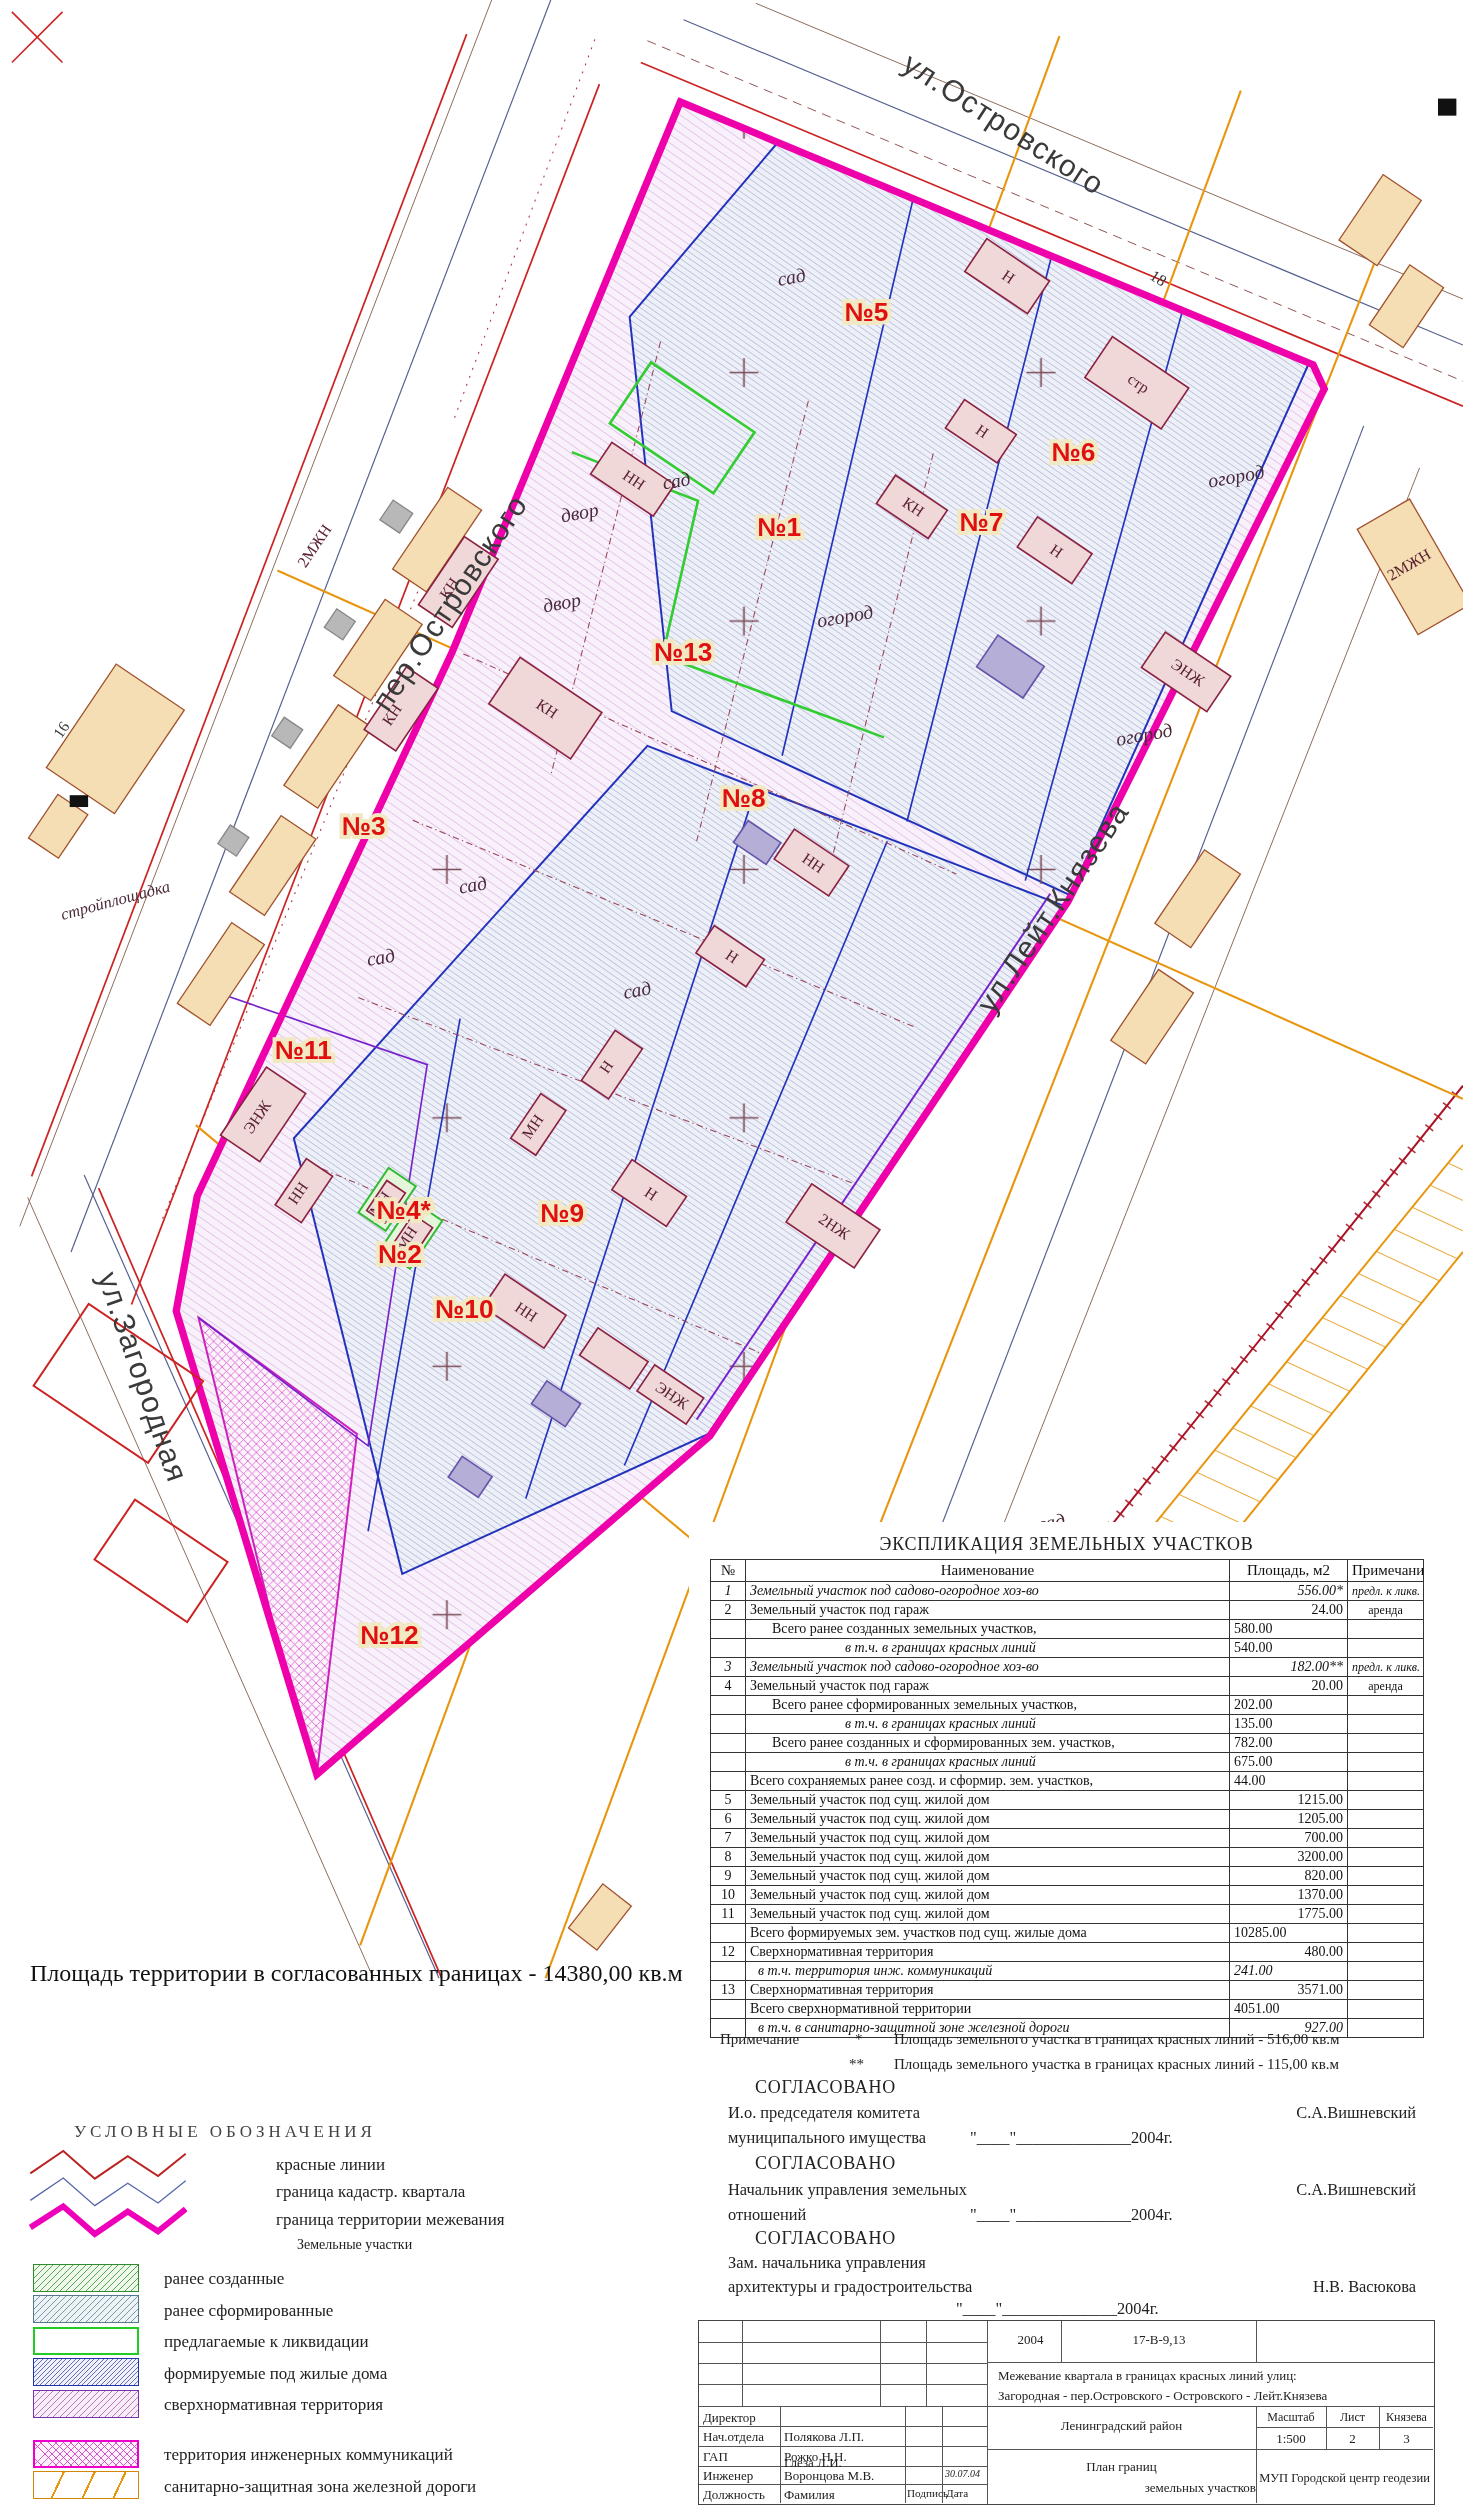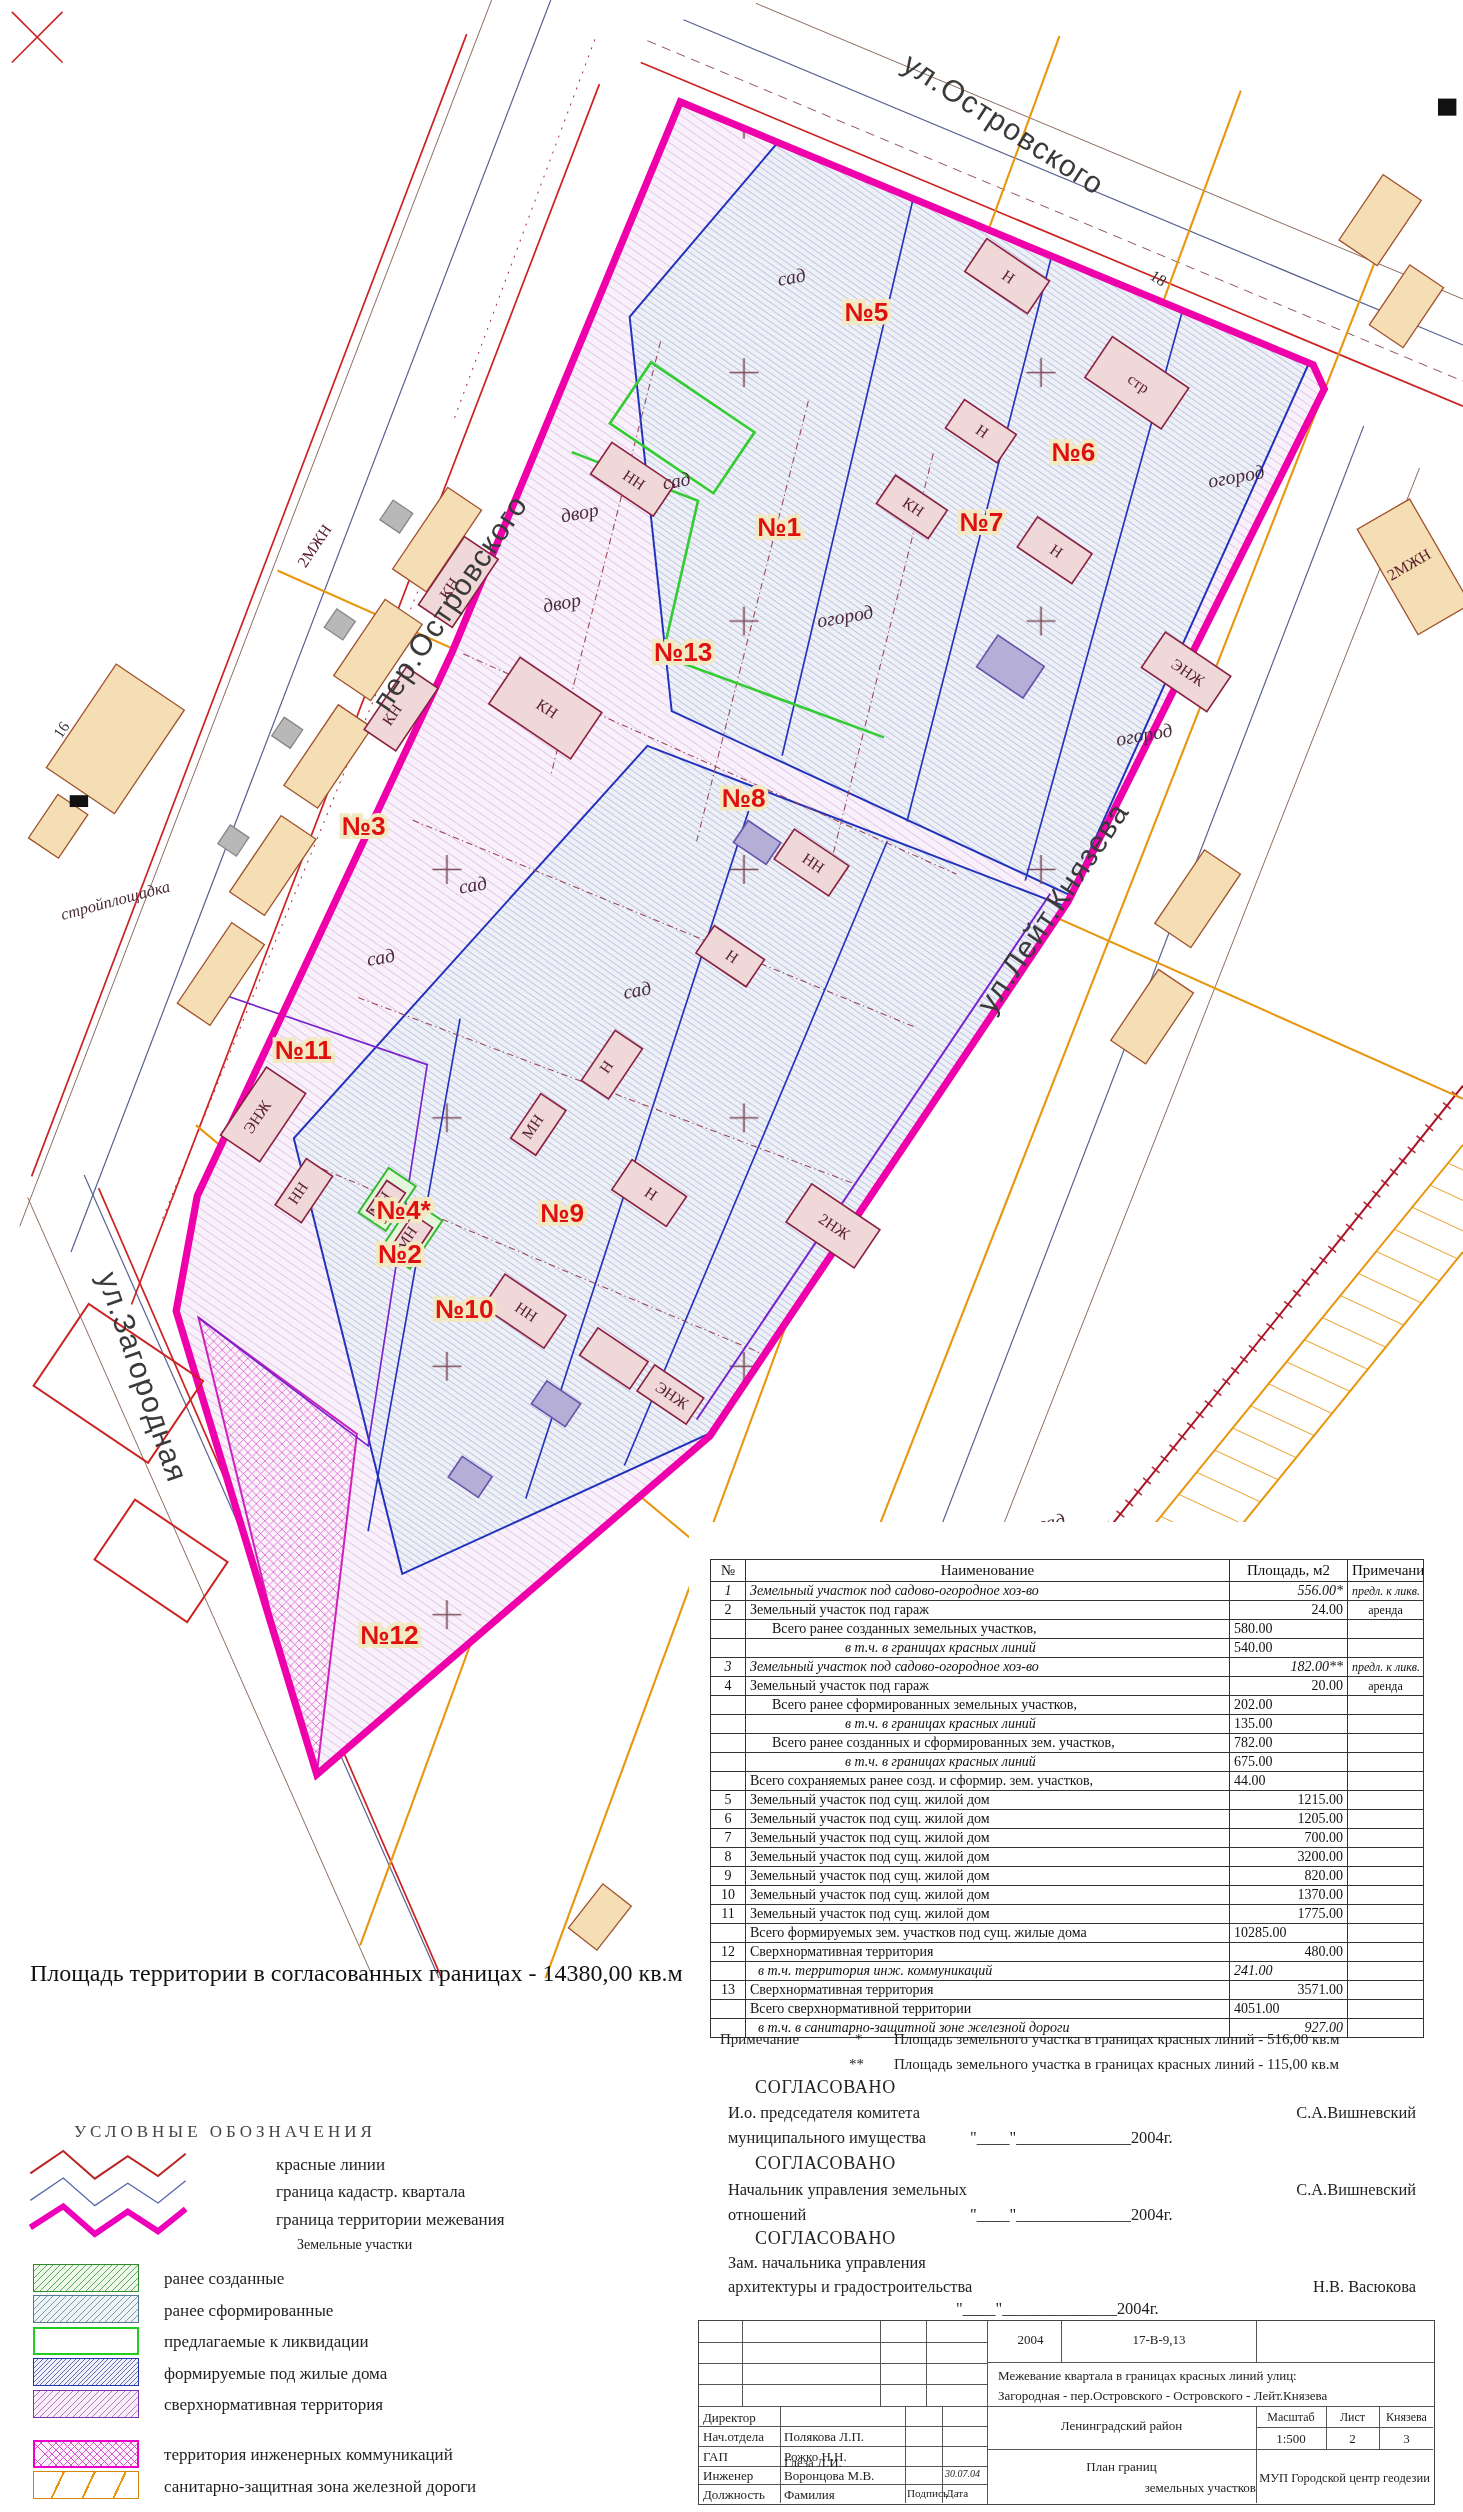--- a/index.html
+++ b/index.html
@@ -293,20 +293,21 @@
       <text class="parcel-t" x="418" y="1612">№11</text>
       <text class="parcel-t" x="548" y="2502">№12</text>
       <text class="parcel-t" x="995" y="1006">№13</text>
     </g>
   </svg>
 
   <div id="area-note">Площадь территории в согласованных границах - 14380,00 кв.м</div>
 
   <div id="right-panel"></div>
 
+  <div id="tbl-title">ЭКСПЛИКАЦИЯ ЗЕМЕЛЬНЫХ  УЧАСТКОВ</div>
   <table id="expl-table">
     <colgroup>
         <col style="width:35px">
         <col style="width:484px">
         <col style="width:118px">
         <col style="width:76px">
       </colgroup>
     <tbody>
         <tr>
       <th>№</th>

